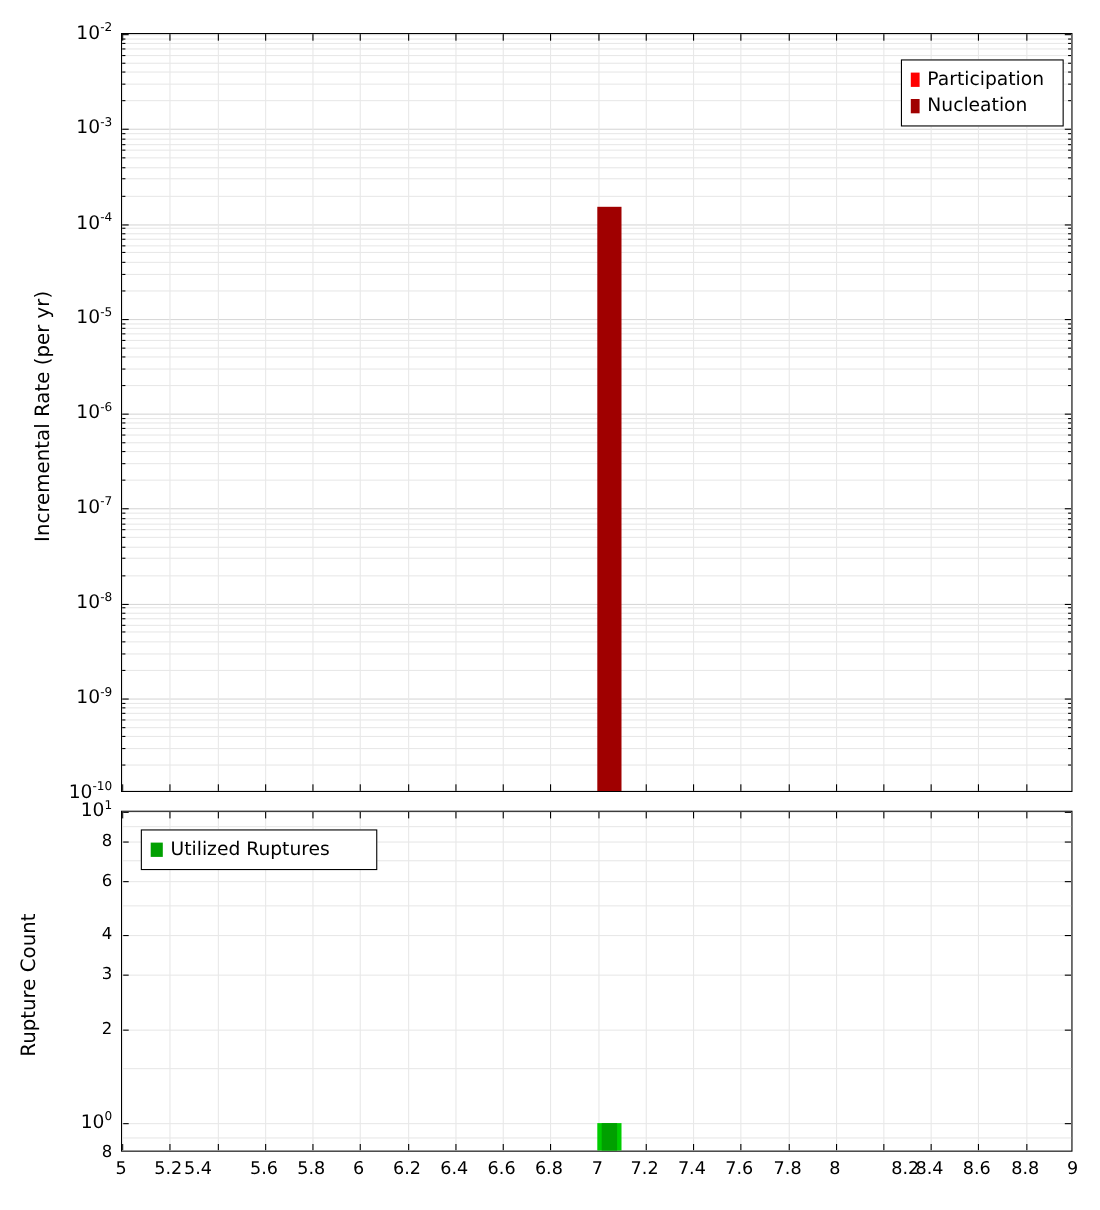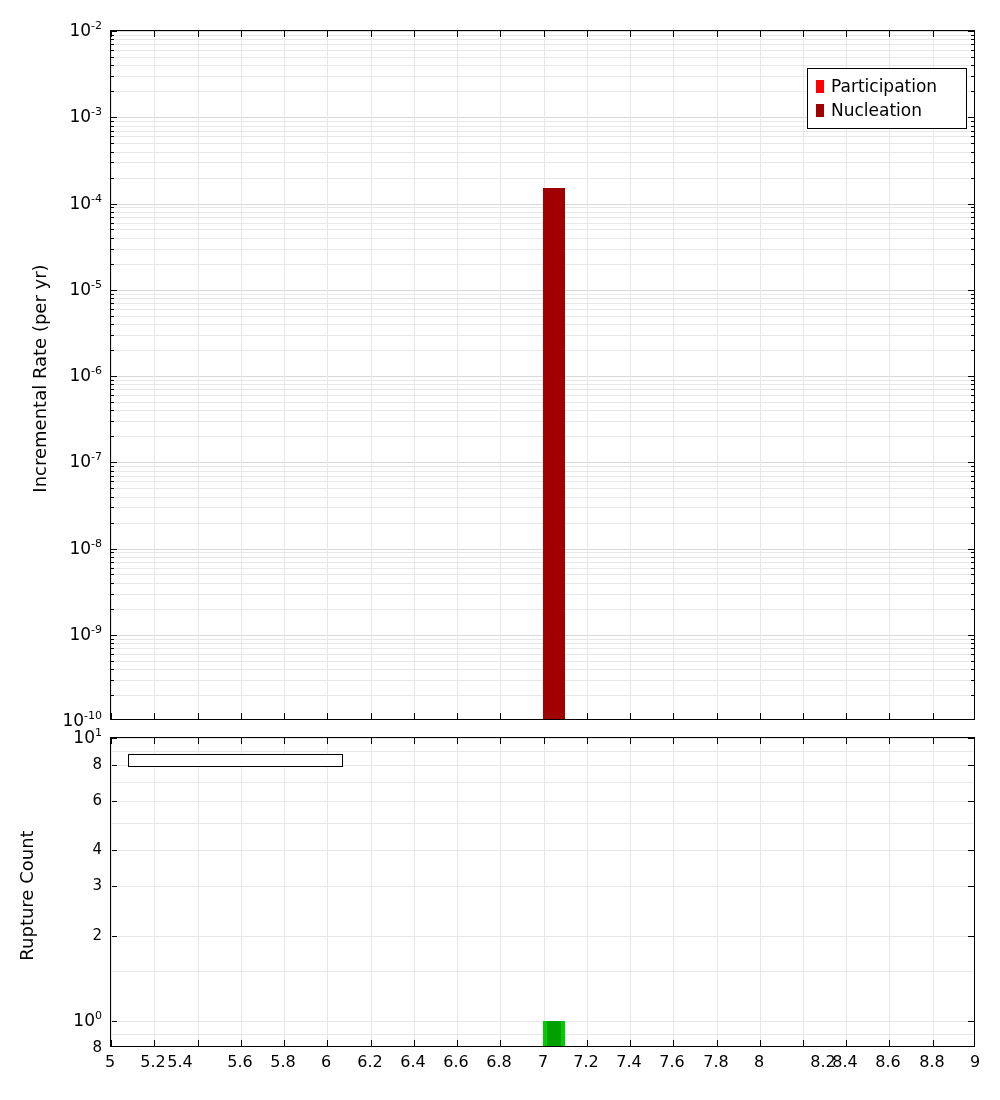--- a/index.html
+++ b/index.html
@@ -179,22 +179,22 @@
   
   .legend {
     position: absolute;
     border: 1px solid #000000;
     background: #ffffff;
     padding: 5px 8px 6px 8px;
     box-sizing: border-box;
   }
   #legend-top {
     right: 7px;
-    top: 37px;
-    width: 160px;
+    top: 23px;
+    width: 148px;
   }
   #legend-bottom {
     left: 17px;
     top: 16px;
     width: 215px;
   }
   .legend-row {
     display: flex;
     align-items: center;
     height: 24px;
@@ -599,20 +599,24 @@
         <div class="tick-mark-x" style="left: 735px;"></div>
         <div class="tick-mark-x-t" style="left: 735px;"></div>
         <div class="tick-mark-x" style="left: 778px;"></div>
         <div class="tick-mark-x-t" style="left: 778px;"></div>
         <div class="tick-mark-x" style="left: 822px;"></div>
         <div class="tick-mark-x-t" style="left: 822px;"></div>
         <div class="bar" style="left: 432.312px; width: 22px; top: 282.612px; height: 27.3879px; background: rgb(0, 204, 0);"></div>
         <div class="bar" style="left: 436.312px; width: 14px; top: 282.612px; height: 27.3879px; background: rgb(0, 160, 0);"></div>
       </div>
     <div class="legend" id="legend-bottom">
+      <div class="legend-row">
+        <span class="legend-swatch" style="background:#00a000"></span>
+        <span class="legend-text">Utilized Ruptures</span>
+      </div>
     </div>
   </div>
 
   <div class="axis-title-y" id="ylabel-bottom">Rupture Count</div>
 
 
   <div id="ticklabel-layer">
       <div class="ylabel-tick" style="width: 100px; left: 2px; top: 30px;">10<sup>-2</sup></div>
       <div class="ylabel-tick" style="width: 100px; left: 2px; top: 116.25px;">10<sup>-3</sup></div>
       <div class="ylabel-tick" style="width: 100px; left: 2px; top: 202.5px;">10<sup>-4</sup></div>

